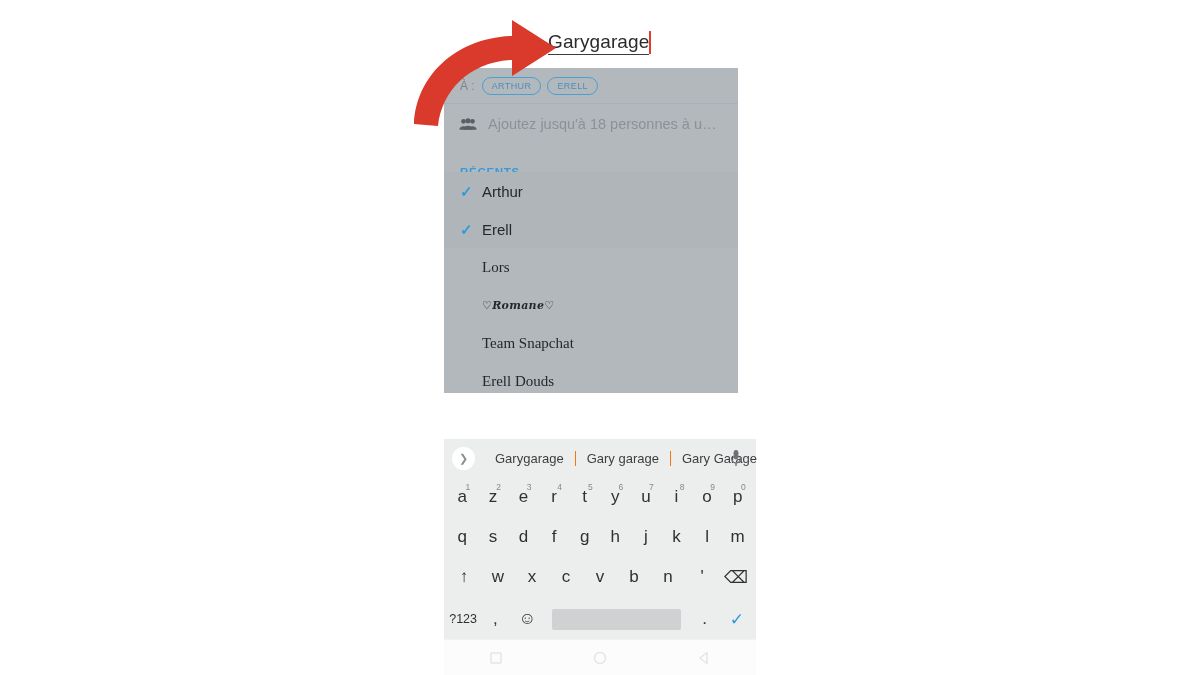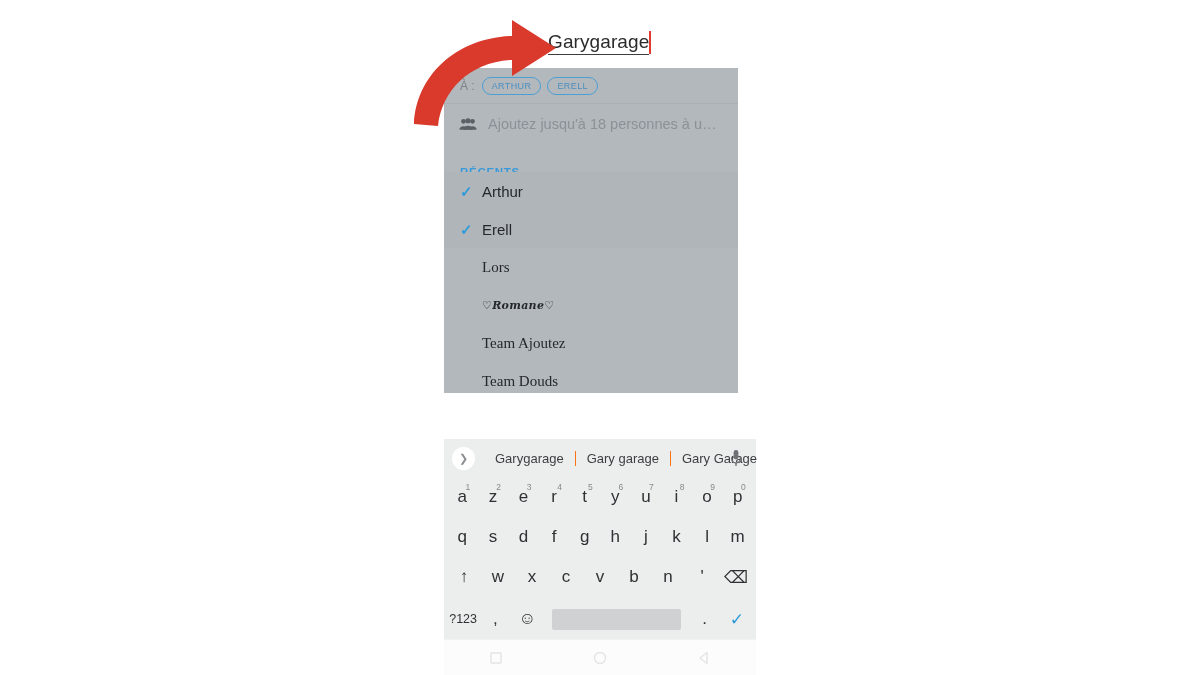--- a/index.html
+++ b/index.html
@@ -309,25 +309,25 @@
 
         <div class="contact-row">
           <span class="contact-name indent">Lors</span>
         </div>
 
         <div class="contact-row">
           <span class="contact-name indent script">♡Romane♡</span>
         </div>
 
         <div class="contact-row">
-          <span class="contact-name indent">Team Ajoutez</span>
+          <span class="contact-name indent">Team Snapchat</span>
         </div>
 
         <div class="contact-row">
-          <span class="contact-name indent">Team Douds</span>
+          <span class="contact-name indent">Erell Douds</span>
         </div>
 
       </div>
     </div>
 
 
     <div id="keyboard">
 
       <div id="suggestion-bar">
         <span id="expand-btn">❯</span>

